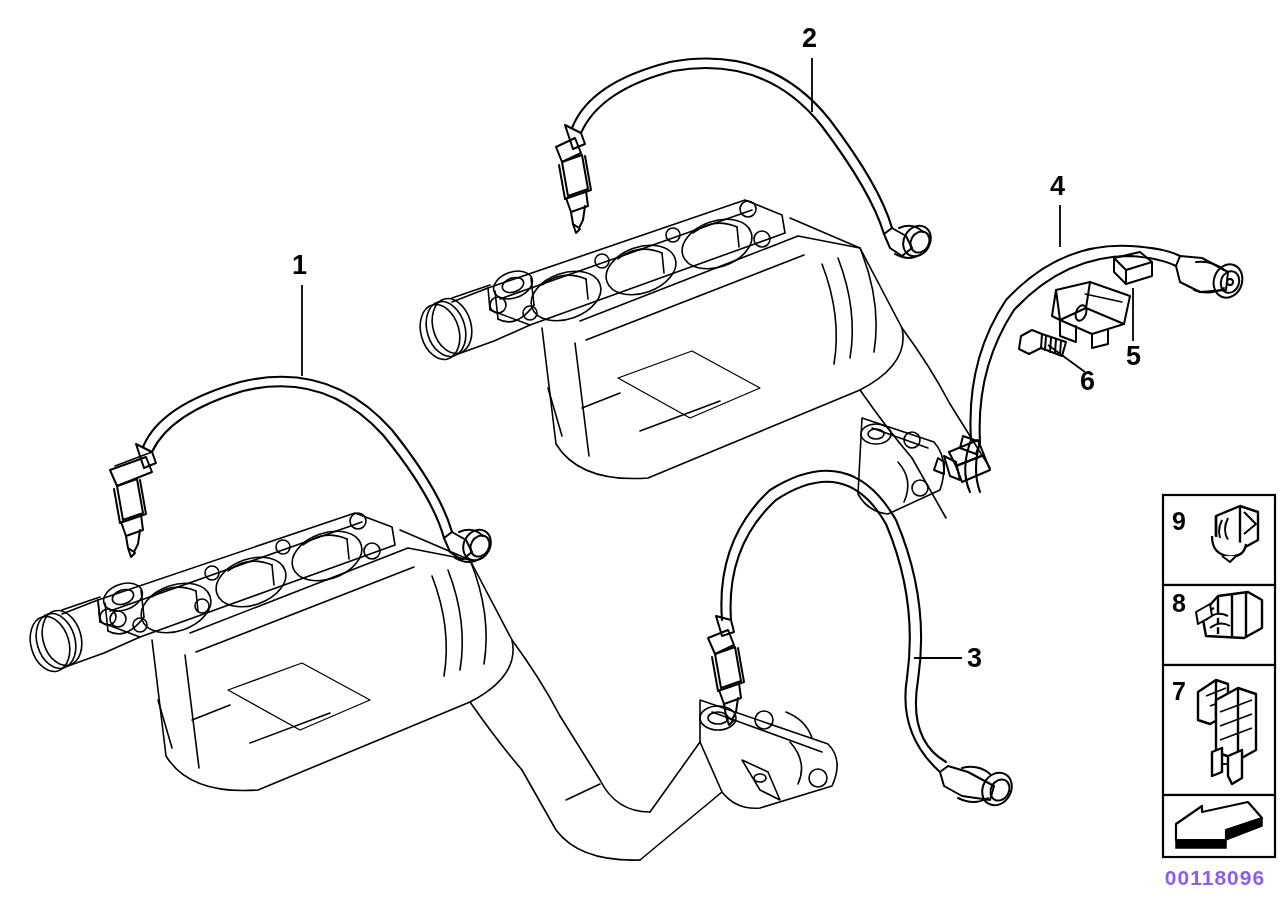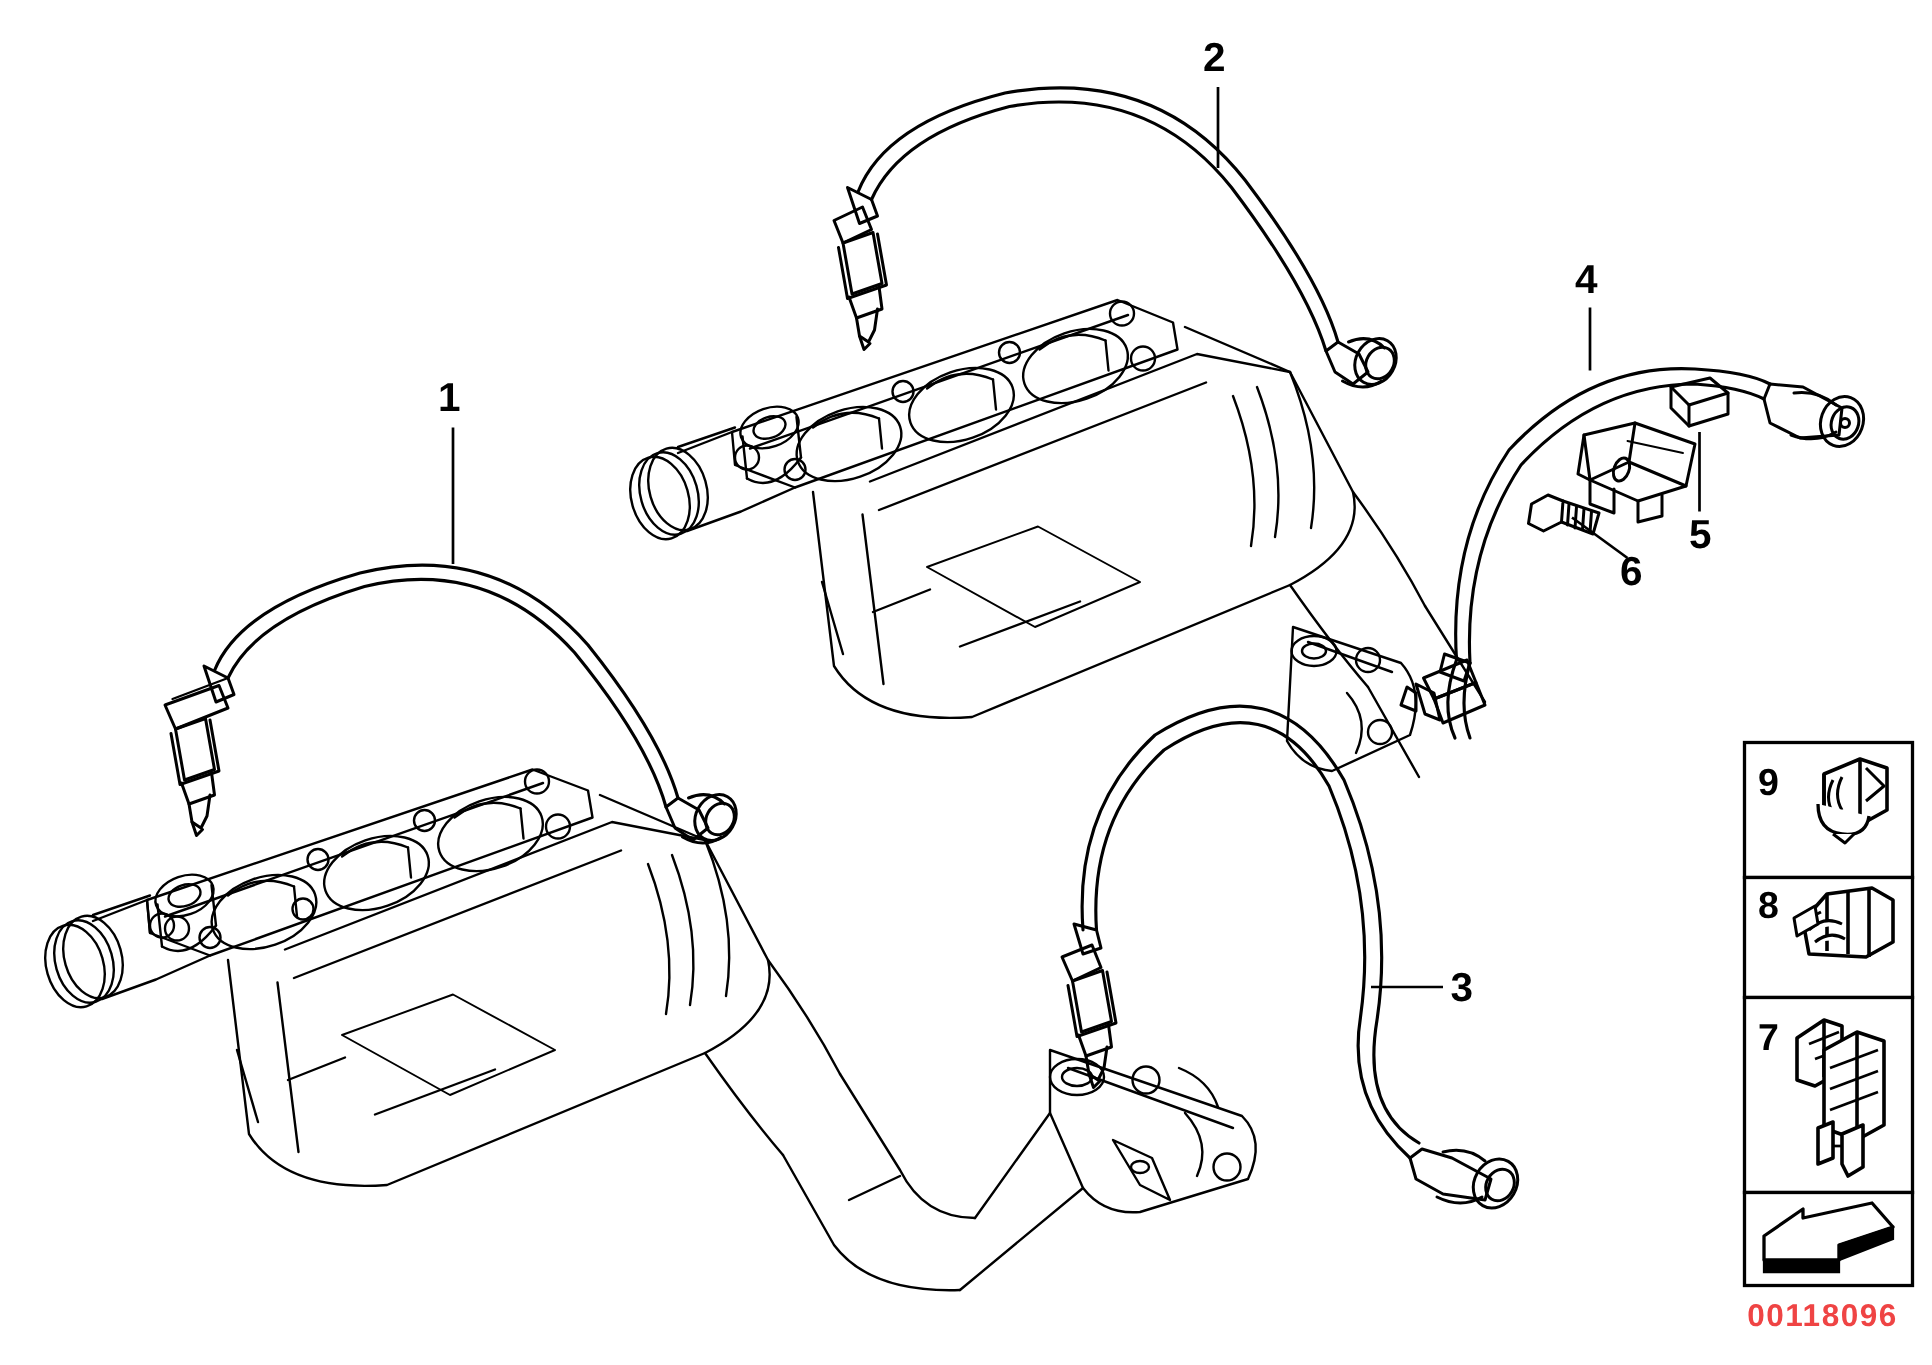--- a/index.html
+++ b/index.html
@@ -7,21 +7,21 @@
        font-family:"Liberation Sans",sans-serif;}
   #stage{position:absolute;inset:0;width:1288px;height:910px;}
   svg.layer{position:absolute;left:0;top:0;width:1288px;height:910px;}
   .callout{position:absolute;font-family:"Liberation Sans",sans-serif;
            font-weight:bold;color:#000;line-height:1;}
   .callout.big{font-size:27px;}
   .legend-num{font-family:"Liberation Sans",sans-serif;font-weight:bold;
               font-size:25px;fill:#000;}
   #diagram-id{position:absolute;left:1150px;top:866px;width:130px;
               text-align:center;font-size:21px;font-weight:bold;
-              letter-spacing:1px;color:#ef4444;
+              letter-spacing:1px;color:#8b5cf6;
               font-family:"Liberation Sans",sans-serif;}
 </style>
 </head>
 <body>
 
 <div id="stage">
 
   <svg class="layer" viewBox="0 0 1288 910">
     <g fill="none" stroke="#000" stroke-width="1.6" stroke-linejoin="round" stroke-linecap="round">
 

